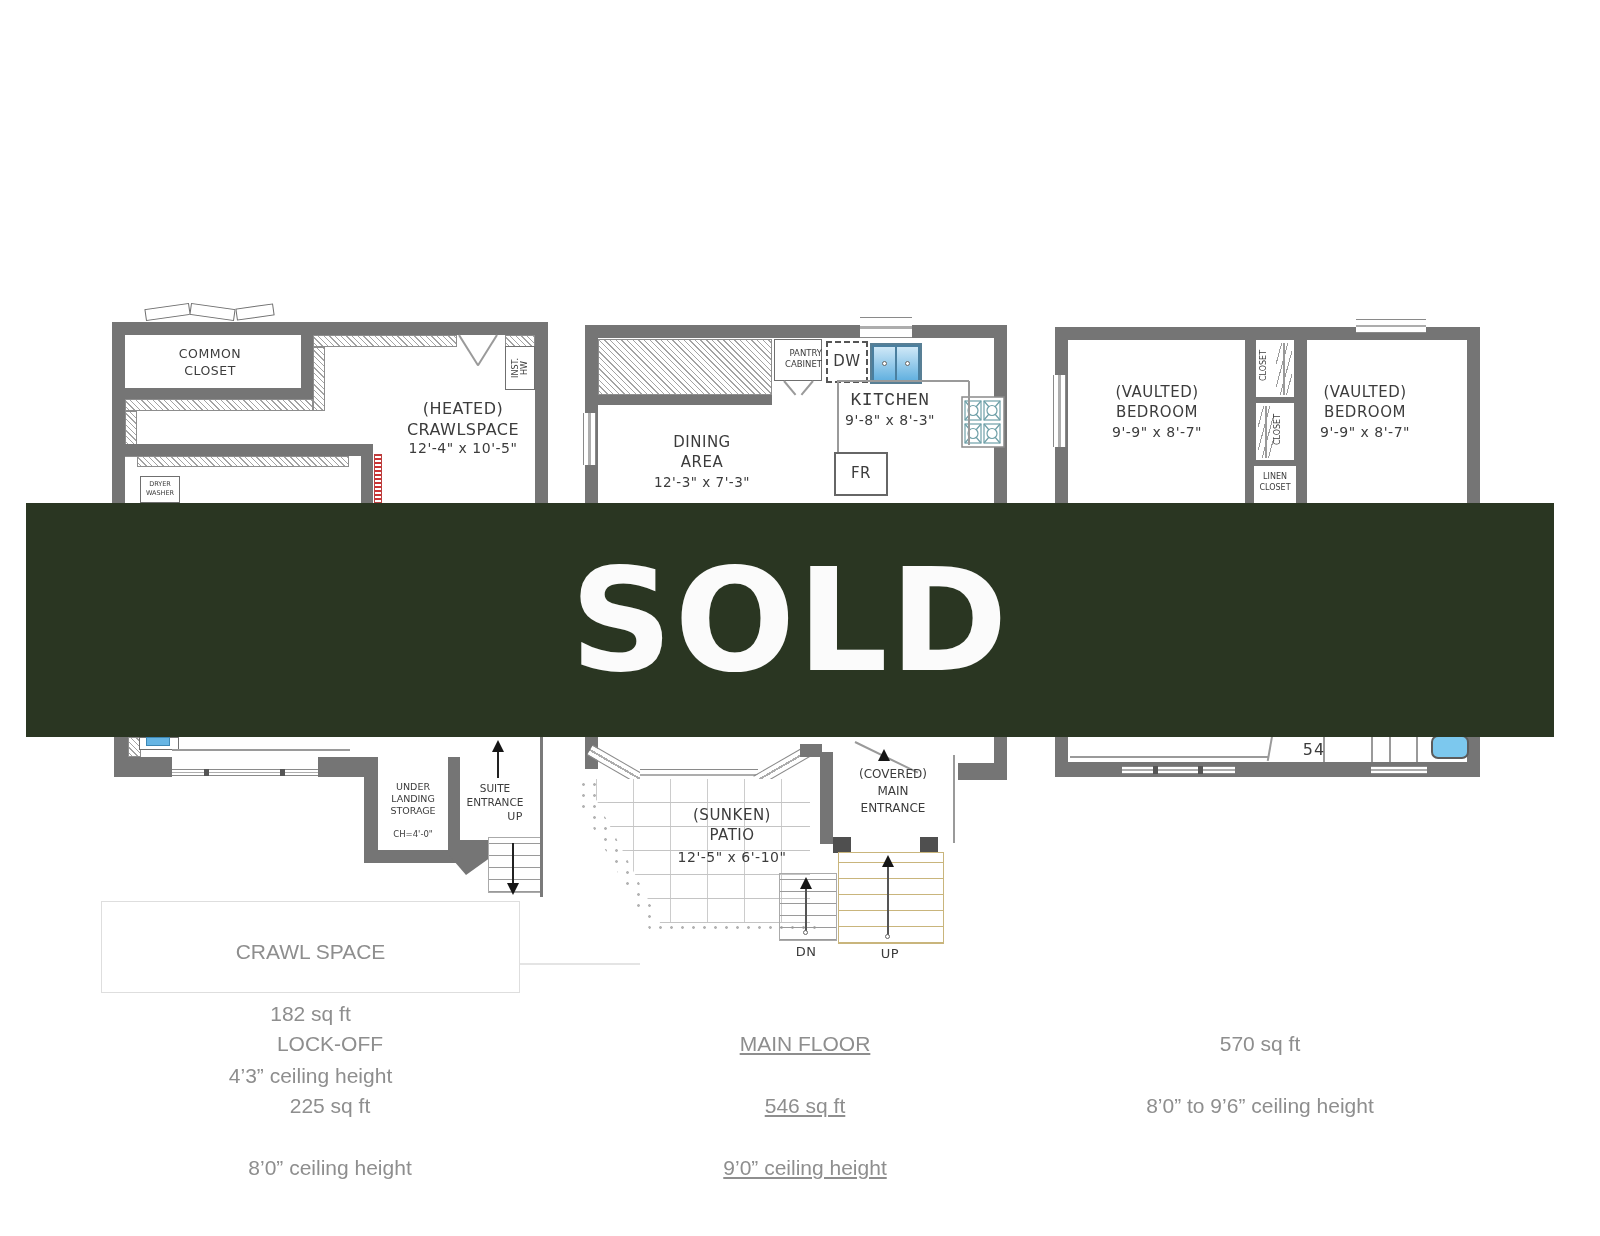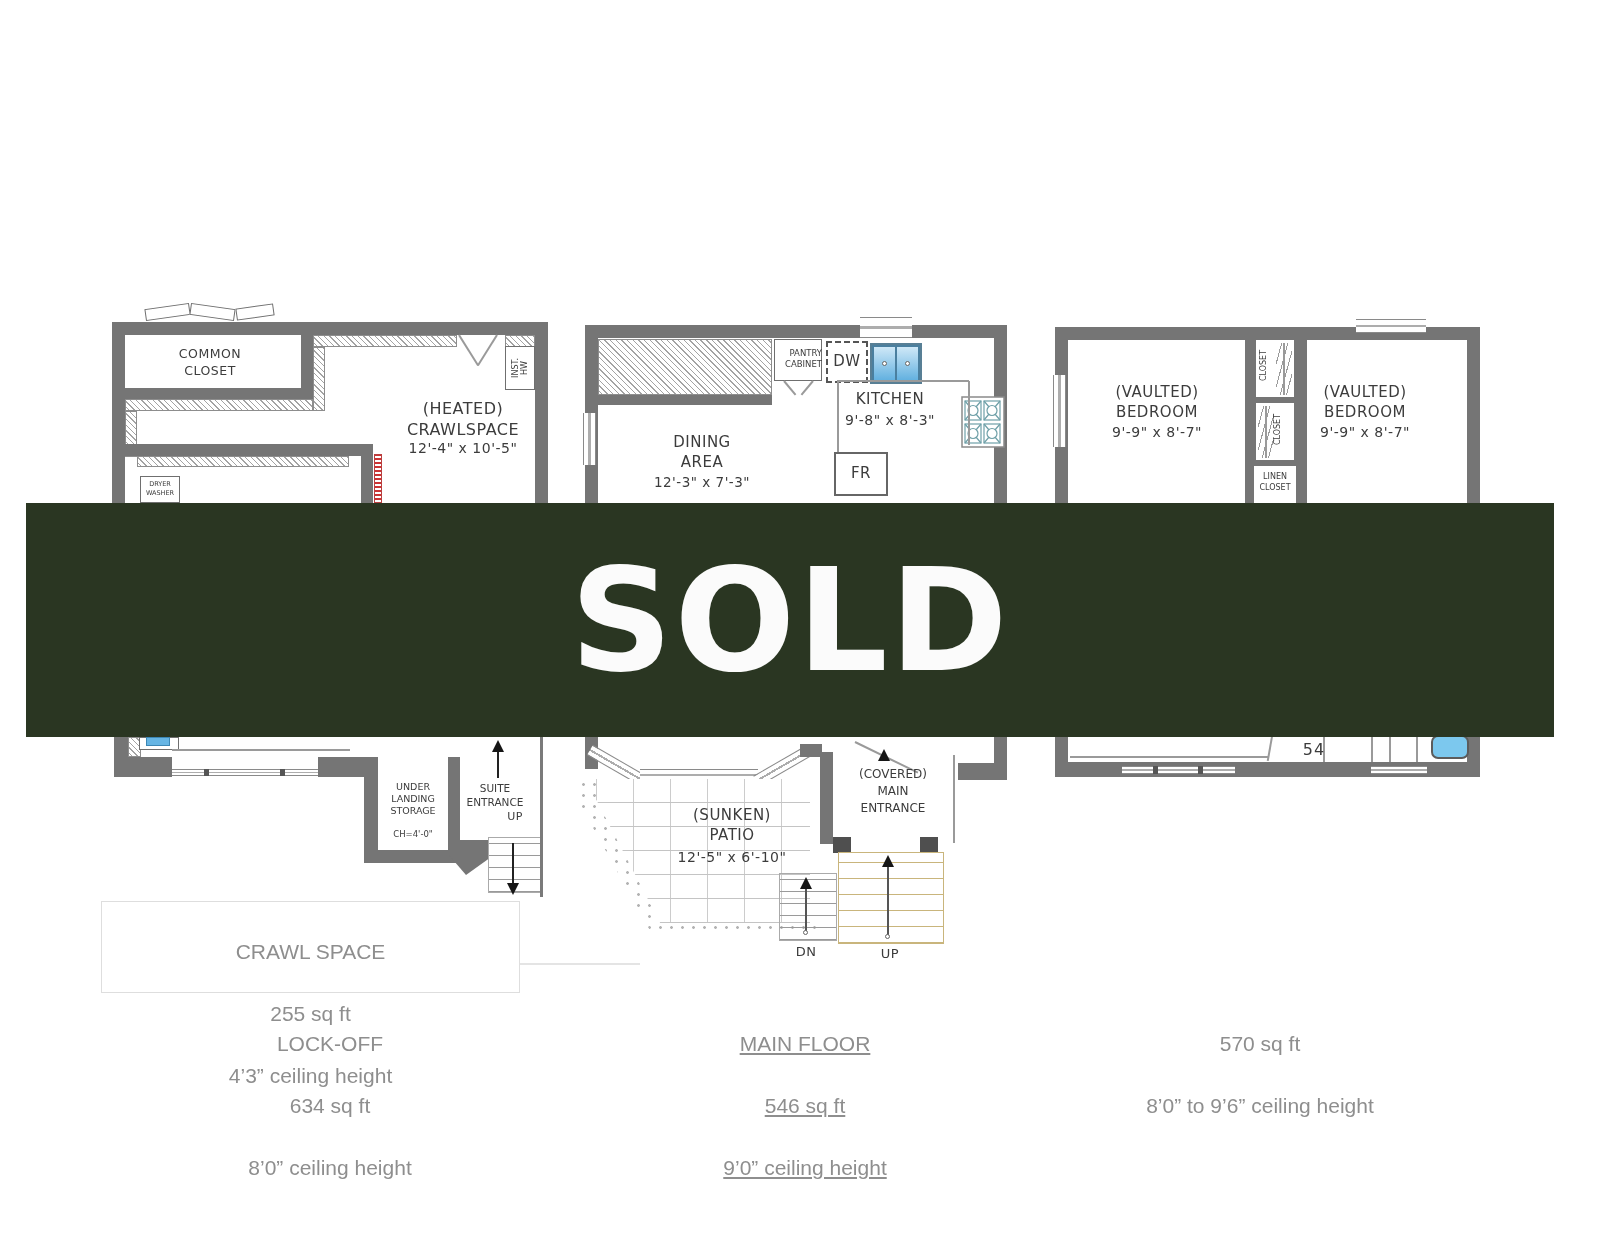--- a/index.html
+++ b/index.html
@@ -151,21 +151,21 @@
         <rect x="4" y="28" width="16" height="19"></rect>
           <rect x="23" y="28" width="16" height="19"></rect>
         <path d="M4 5L20 24M20 5L4 24M23 5L39 24M39 5L23 24M4 28L20 47M20 28L4 47M23 28L39 47M39 28L23 47"></path>
         <circle cx="12" cy="14.5" r="5" fill="#fff"></circle>
           <circle cx="31" cy="14.5" r="5" fill="#fff"></circle>
         <circle cx="12" cy="37.5" r="5" fill="#fff"></circle>
           <circle cx="31" cy="37.5" r="5" fill="#fff"></circle>
       </g>
     </svg>
 
-    <div class="abs ptxt" style="left:830px;top:390px;width:120px;font-size:15px;">KITCHEN</div>
+    <div class="abs ptxt" style="left:830px;top:390px;width:120px;font-size:18px;font-family:Liberation Mono, monospace;">KITCHEN</div>
     <div class="abs ptxt" style="left:830px;top:412px;width:120px;font-size:14px;">9'-8" x 8'-3"</div>
     <div class="abs tline" style="left:837px;top:380px;width:132px;height:1.5px;"></div>
     <div class="abs tline" style="left:837px;top:381px;width:1.5px;height:74px;"></div>
     <div class="abs tline" style="left:968px;top:381px;width:1.5px;height:64px;"></div>
     <div class="abs" style="left:834px;top:452px;width:54px;height:44px;border:2px solid #666;background:#fff;box-sizing:border-box;"></div>
     <div class="abs ptxt" style="left:834px;top:464px;width:54px;font-size:15px;">FR</div>
     <div class="abs ptxt" style="left:640px;top:432px;width:124px;font-size:15px;line-height:20px;">DINING
 AREA</div>
     <div class="abs ptxt" style="left:640px;top:474px;width:124px;font-size:13.5px;">12'-3" x 7'-3"</div>
 
@@ -254,27 +254,27 @@
   </div>
 
   <div class="abs banner" style="left:26px;top:503px;width:1528px;height:234px;background:var(--banner_bg,#2a3622);z-index:50;">
     <div class="banner-text">SOLD</div>
   </div>
 
   <div class="abs capbox" style="left:101px;top:901px;width:419px;height:92px;z-index:60;"></div>
   <div class="abs tline" style="left:520px;top:963px;width:120px;height:2px;background:#e4e4e4;"></div>
   <div class="abs cap" style="left:101px;top:905px;width:419px;z-index:61;">
     <div>CRAWL SPACE</div>
-    <div>255 sq ft</div>
+    <div>182 sq ft</div>
     <div>4’3” ceiling height</div>
   </div>
 
   <div class="abs cap" style="left:180px;top:997px;width:300px;text-align:center;">
     <div>LOCK-OFF</div>
-    <div>634 sq ft</div>
+    <div>225 sq ft</div>
     <div>8’0” ceiling height</div>
   </div>
 
   <div class="abs cap" style="left:655px;top:997px;width:300px;text-decoration:underline;">
     <div>MAIN FLOOR</div>
     <div>546 sq ft</div>
     <div>9’0” ceiling height</div>
   </div>
 
   <div class="abs cap" style="left:1085px;top:997px;width:350px;">

